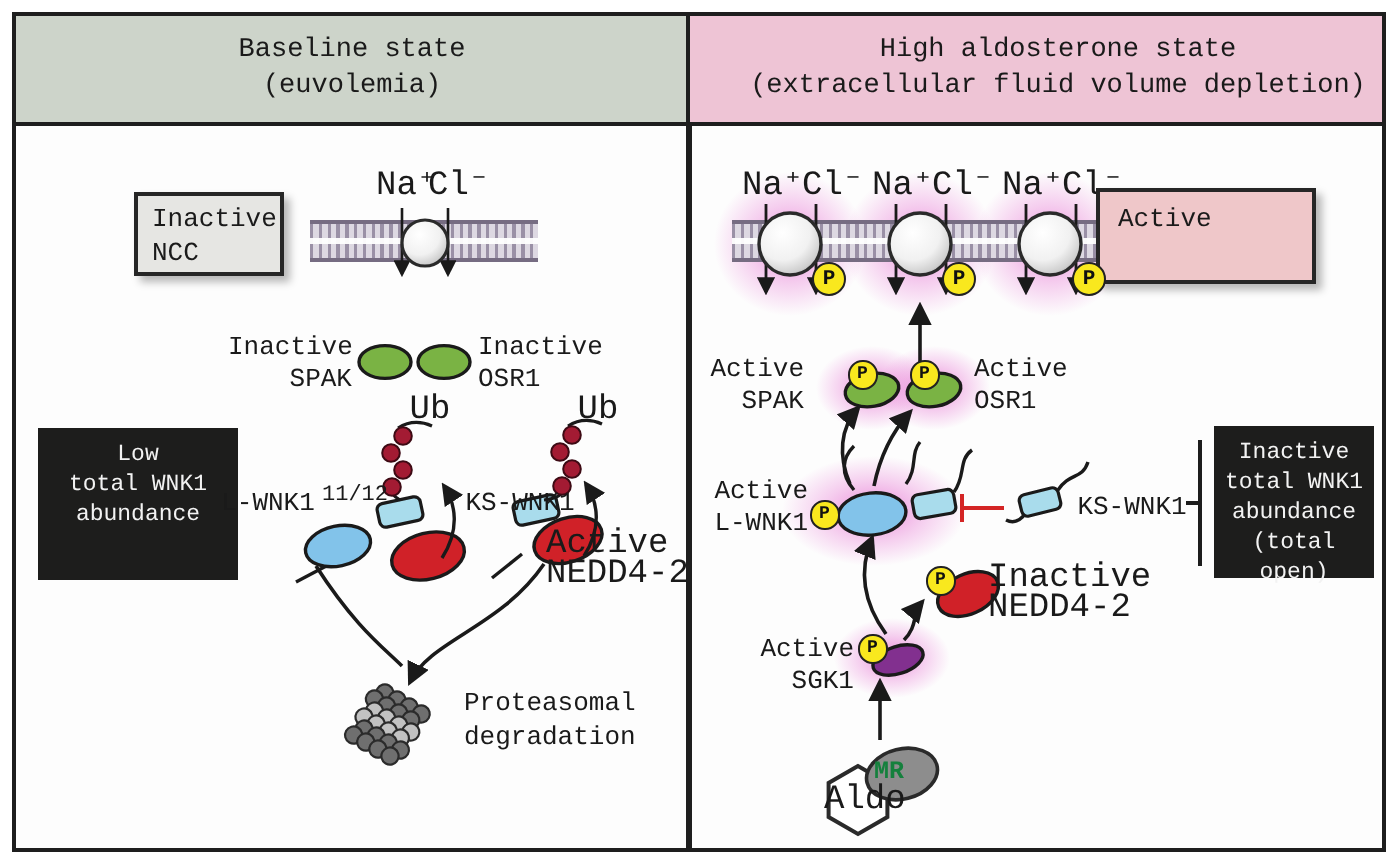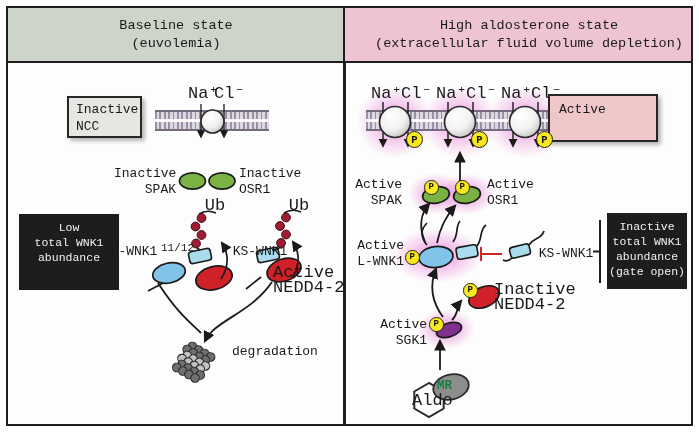--- a/index.html
+++ b/index.html
@@ -260,20 +260,21 @@
   <div class="lbl sm c" style="left:201px;top:199px;width:28px;">Ub</div>
   <div class="lbl c" style="left:227px;top:244px;width:66px;">KS-WNK1</div>
   <div class="lbl sm c" style="left:285px;top:199px;width:28px;">Ub</div>
 
   <div class="lbl sm c" style="left:273px;top:265px;width:60px;line-height:15px;">
     <div>Active</div>
       <div>NEDD4-2</div>
   </div>
 
   <div class="lbl" style="left:232px;top:344px;width:110px;line-height:16.5px;">
+    <div>Proteasomal</div>
       <div>degradation</div>
   </div>
 
   <div class="lbl sm c" style="left:371px;top:87px;width:26px;">Na⁺</div>
   <div class="lbl sm c" style="left:401px;top:87px;width:26px;">Cl⁻</div>
   <div class="lbl sm c" style="left:436px;top:87px;width:26px;">Na⁺</div>
   <div class="lbl sm c" style="left:466px;top:87px;width:26px;">Cl⁻</div>
   <div class="lbl sm c" style="left:501px;top:87px;width:26px;">Na⁺</div>
   <div class="lbl sm c" style="left:531px;top:87px;width:26px;">Cl⁻</div>
 
@@ -293,21 +294,21 @@
   <div class="lbl r" style="left:346px;top:238px;width:58px;">
     <div>Active</div>
       <div>L-WNK1</div>
   </div>
   <div class="lbl c" style="left:533px;top:246px;width:66px;">KS-WNK1</div>
 
   <div class="box blackbox" style="left:607px;top:213px;width:80px;height:76px;">
     <div>Inactive</div>
     <div>total WNK1</div>
     <div>abundance</div>
-    <div>(gate open)</div>
+    <div>(total open)</div>
   </div>
 
   <div class="lbl sm c" style="left:494px;top:283px;width:60px;line-height:14.5px;">
     <div>Inactive</div>
       <div>NEDD4-2</div>
   </div>
 
   <div class="lbl r" style="left:377px;top:317px;width:50px;">
     <div>Active</div>
       <div>SGK1</div>

